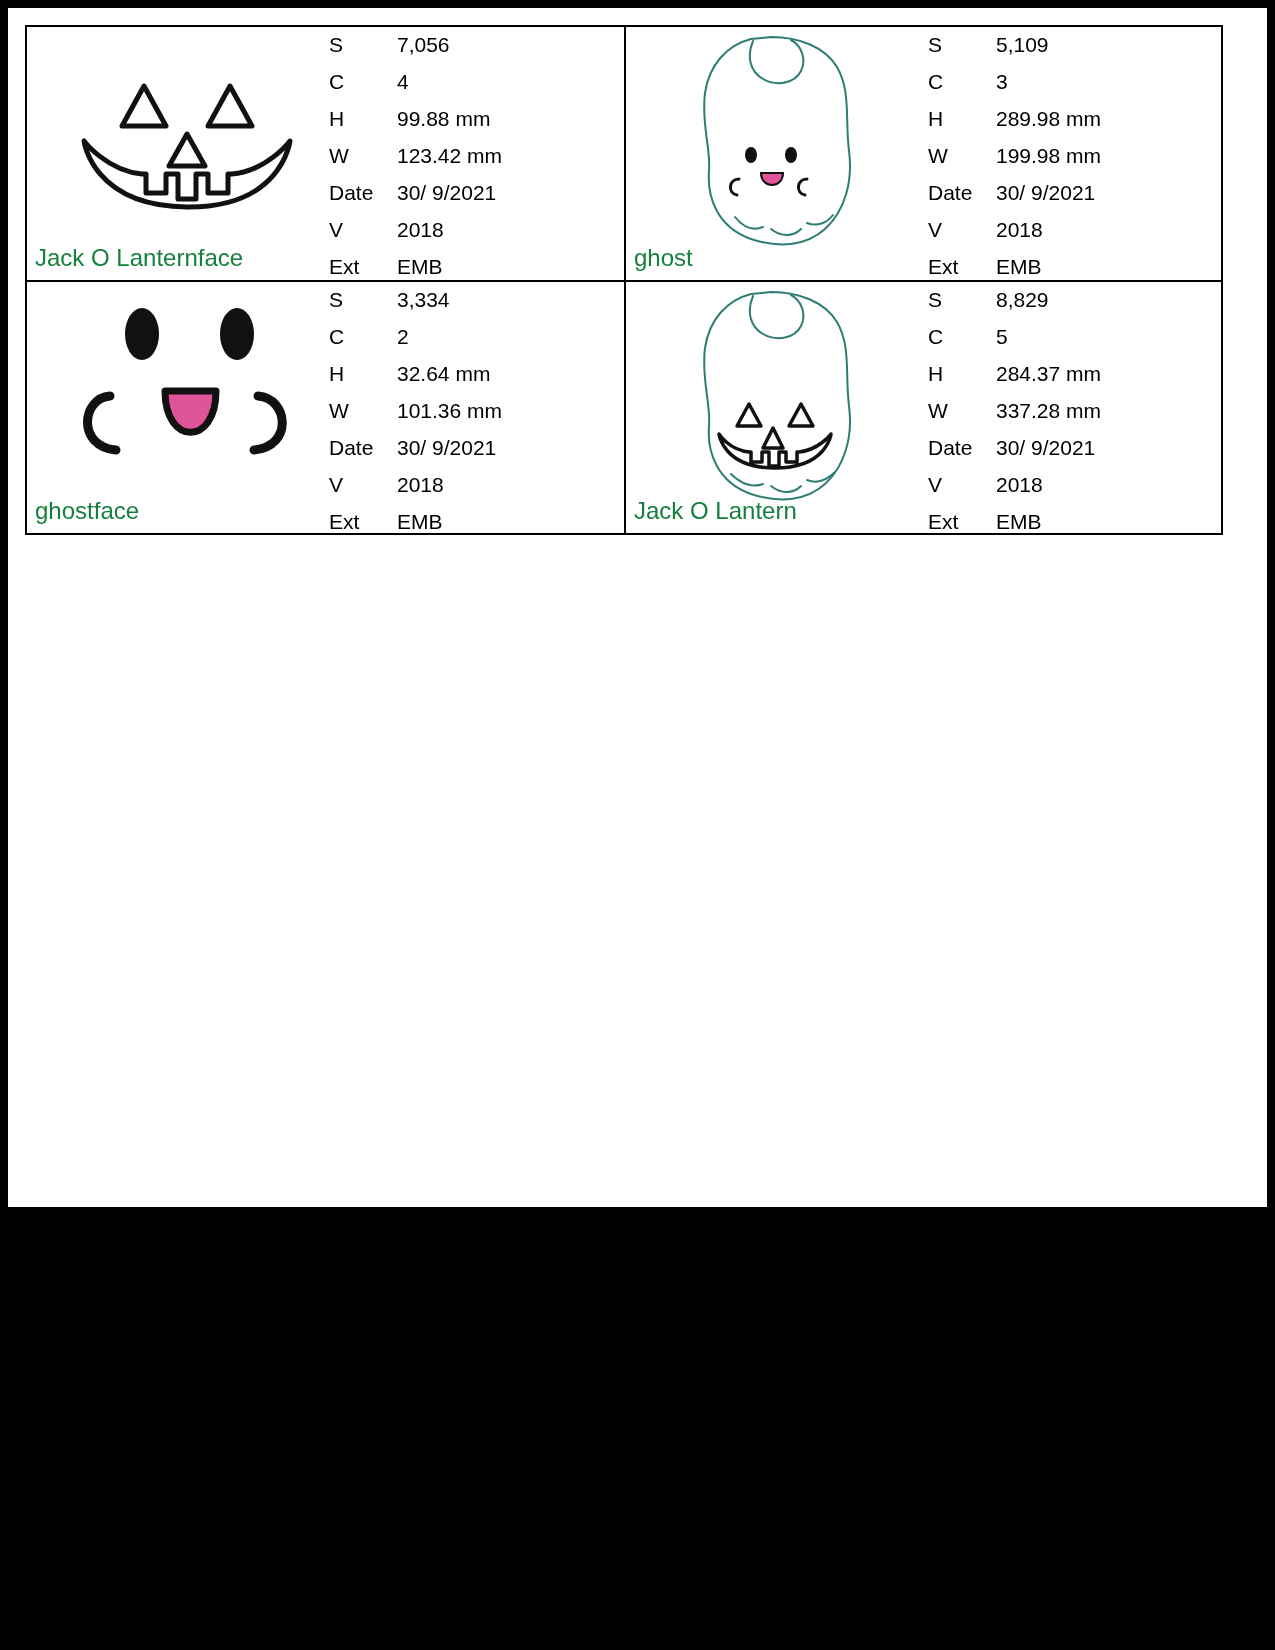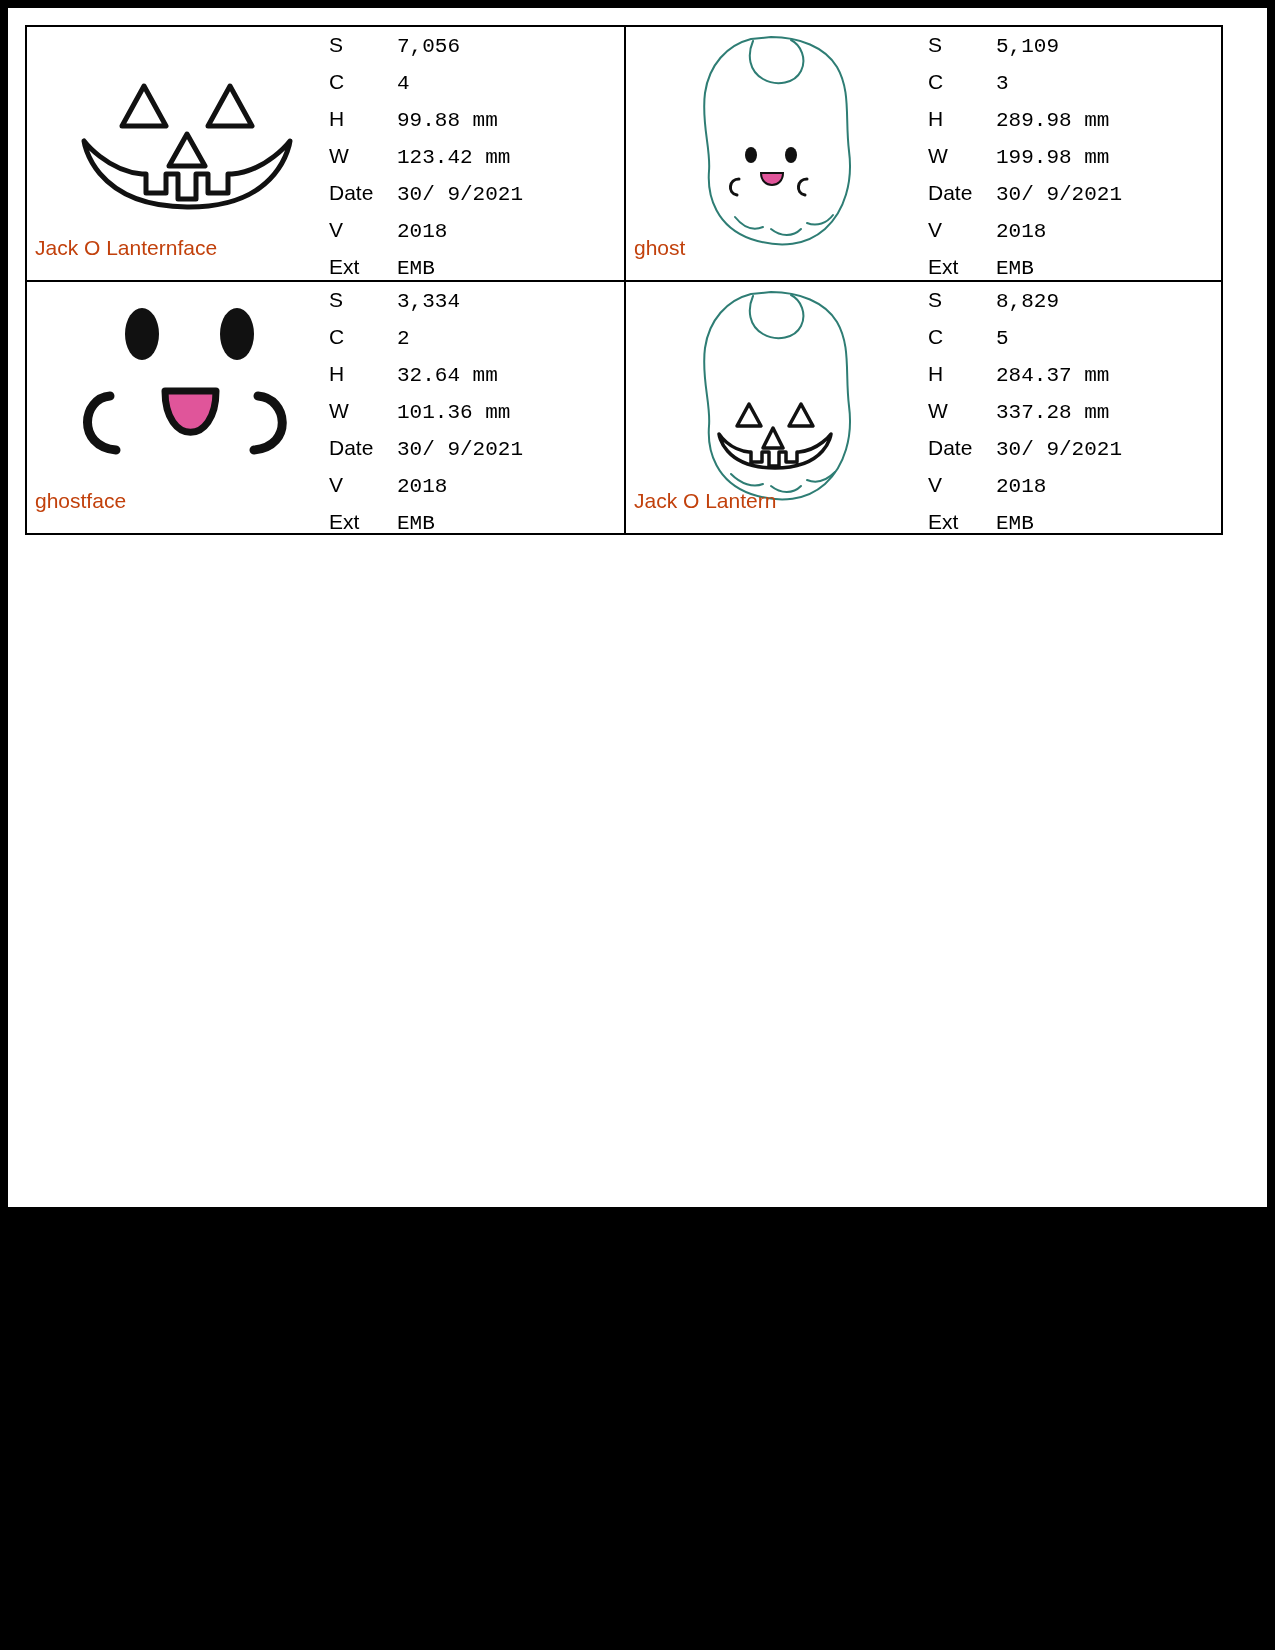--- a/index.html
+++ b/index.html
@@ -50,23 +50,23 @@
     flex: 0 0 290px;
     display: flex;
     align-items: flex-start;
     justify-content: center;
     padding-top: 4px;
     box-sizing: border-box;
   }
   .name {
     position: absolute;
     left: 8px;
-    bottom: 20px;
-    font-size: 21px;
-    color: #c2410c;
+    bottom: 8px;
+    font-size: 24px;
+    color: #15803d;
     white-space: nowrap;
   }
   .specs {
     flex: 1 1 auto;
     padding: 6px 0 0 12px;
     box-sizing: border-box;
   }
   .spec-row {
     display: flex;
     align-items: baseline;
@@ -74,21 +74,20 @@
     font-size: 21px;
     color: #000000;
   }
   .spec-key {
     width: 68px;
     flex: 0 0 68px;
   }
   .spec-val {
     flex: 1 1 auto;
     white-space: nowrap;
-    font-family: Liberation Mono, monospace;
   }
   svg { display: block; }
 </style>
 </head>
 <body>
 
 <div class="page">
   <div class="grid">
 
     <div class="cell col-left row-top">

